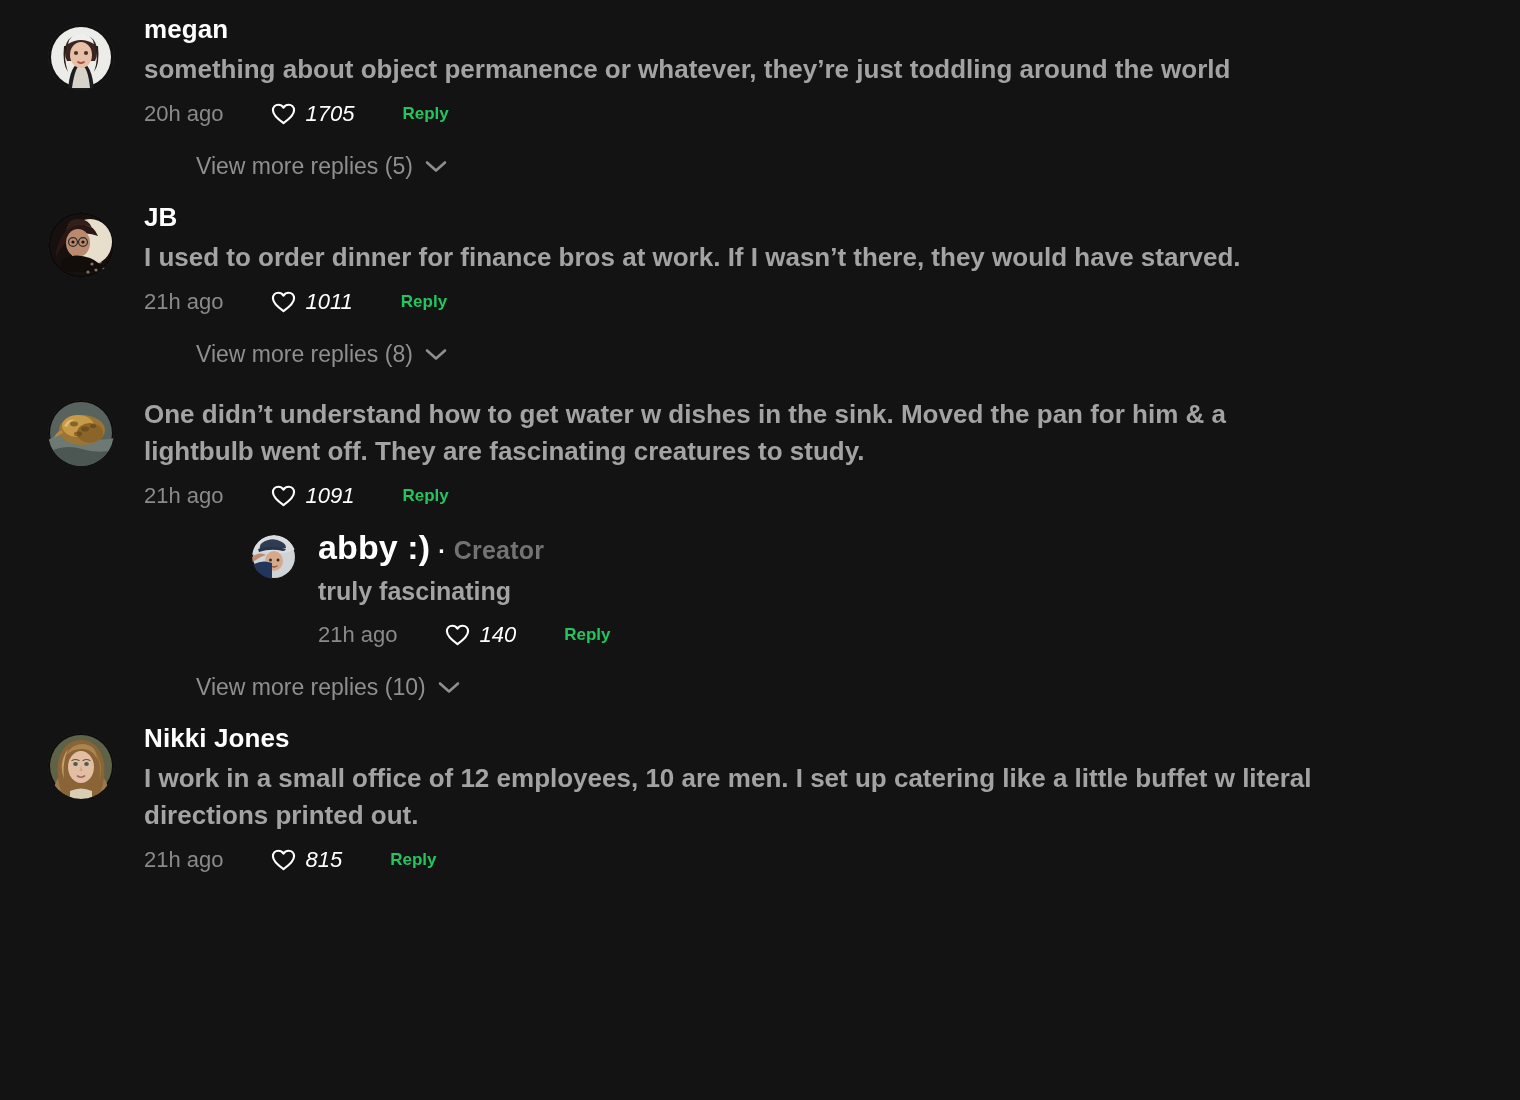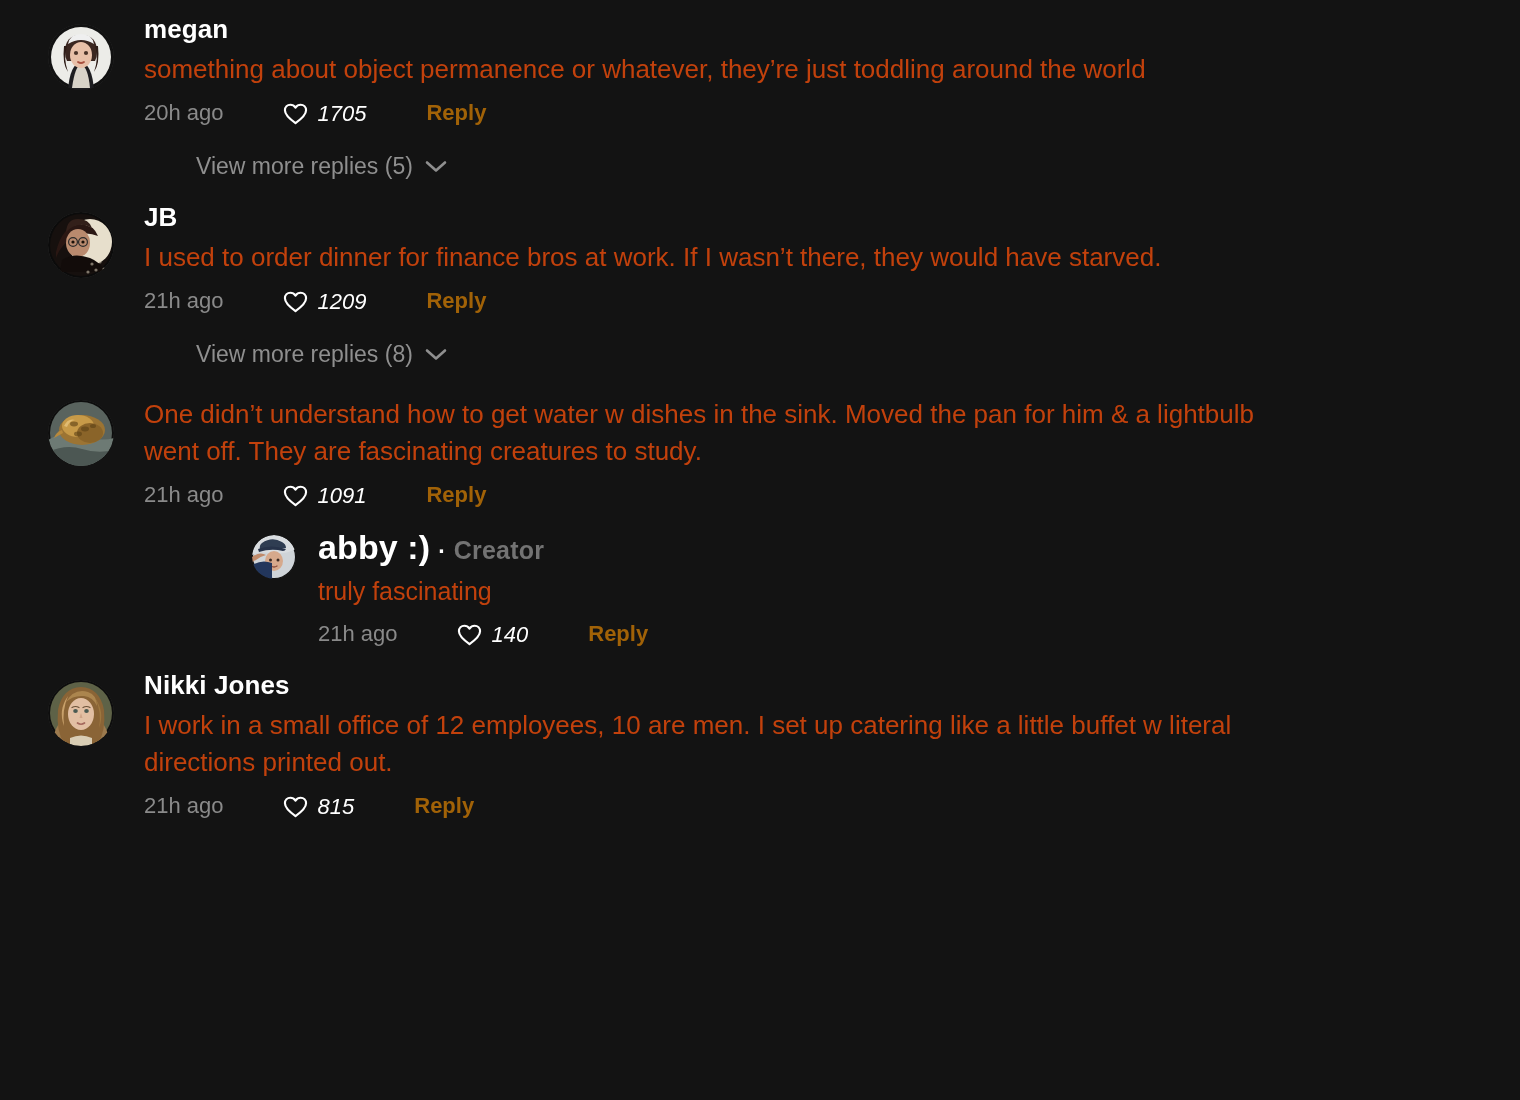--- a/index.html
+++ b/index.html
@@ -78,34 +78,33 @@
   .creator-badge {
     color: #737373;
     font-size: 25px;
     font-weight: 700;
     letter-spacing: 0.2px;
   }
 
   .comment-text {
     font-size: 26px;
     line-height: 1.42;
-    color: #c2410c;
-    font-weight: 400;
+    color: #a3a3a3;
+    font-weight: 700;
     margin-top: 6px;
     max-width: 1340px;
   }
   .comment-text.narrow { max-width: 1320px; }
   .comment-text.sm { font-size: 25px; }
 
   
   .meta-row {
     display: flex;
-    align-items: flex-start;
+    align-items: center;
     margin-top: 12px;
-    gap: 12px;
   }
 
   .timestamp {
     font-size: 22px;
     color: #8a8a8a;
     font-weight: 400;
   }
 
   .like-group {
     display: flex;
@@ -121,22 +120,22 @@
     display: block;
   }
 
   .like-count {
     font-size: 22px;
     color: #ffffff;
     font-weight: 400;
   }
 
   .reply-btn {
-    font-size: 22px;
-    color: #a16207;
+    font-size: 17px;
+    color: #22c55e;
     font-weight: 700;
     margin-left: 48px;
     cursor: pointer;
   }
 
   
   .view-more {
     display: flex;
     align-items: center;
     gap: 12px;
@@ -260,21 +259,21 @@
         <div class="username-row">
           <span class="username">JB</span>
         </div>
         <div class="comment-text">I used to order dinner for finance bros at work. If I wasn’t there, they would have starved.</div>
         <div class="meta-row">
           <span class="timestamp">21h ago</span>
           <span class="like-group">
             <svg class="heart-icon" viewBox="0 0 24 24">
               <path d="M12 20.5 C5.5 16 2.6 12.7 2.6 9.2 C2.6 6.3 4.8 4.2 7.4 4.2 C9.2 4.2 10.9 5.1 12 6.7 C13.1 5.1 14.8 4.2 16.6 4.2 C19.2 4.2 21.4 6.3 21.4 9.2 C21.4 12.7 18.5 16 12 20.5 Z" fill="none" stroke="#ffffff" stroke-width="1.9" stroke-linejoin="round"></path>
             </svg>
-            <span class="like-count">1209</span>
+            <span class="like-count">1011</span>
           </span>
           <span class="reply-btn">Reply</span>
         </div>
       </div>
     </div>
     <div class="view-more">
       <span class="view-more-label">View more replies (8)</span>
       <svg class="chevron-icon" viewBox="0 0 22 13">
         <path d="M2 2.5 L11 10.5 L20 2.5" fill="none" stroke="#8f8f8f" stroke-width="2.6" stroke-linecap="round" stroke-linejoin="round"></path>
       </svg>
@@ -364,20 +363,26 @@
                   <span class="like-count">140</span>
                 </span>
                 <span class="reply-btn">Reply</span>
               </div>
             </div>
           </div>
         </div>
 
       </div>
     </div>
+    <div class="view-more">
+      <span class="view-more-label">View more replies (10)</span>
+      <svg class="chevron-icon" viewBox="0 0 22 13">
+        <path d="M2 2.5 L11 10.5 L20 2.5" fill="none" stroke="#8f8f8f" stroke-width="2.6" stroke-linecap="round" stroke-linejoin="round"></path>
+      </svg>
+    </div>
   </div>
 
   <div class="sp-22"></div>
 
   <div class="thread">
     <div class="comment top-level">
       <div class="avatar lg">
         <svg viewBox="0 0 66 66" aria-hidden="true">
           <defs>
               <clipPath id="cpE">

